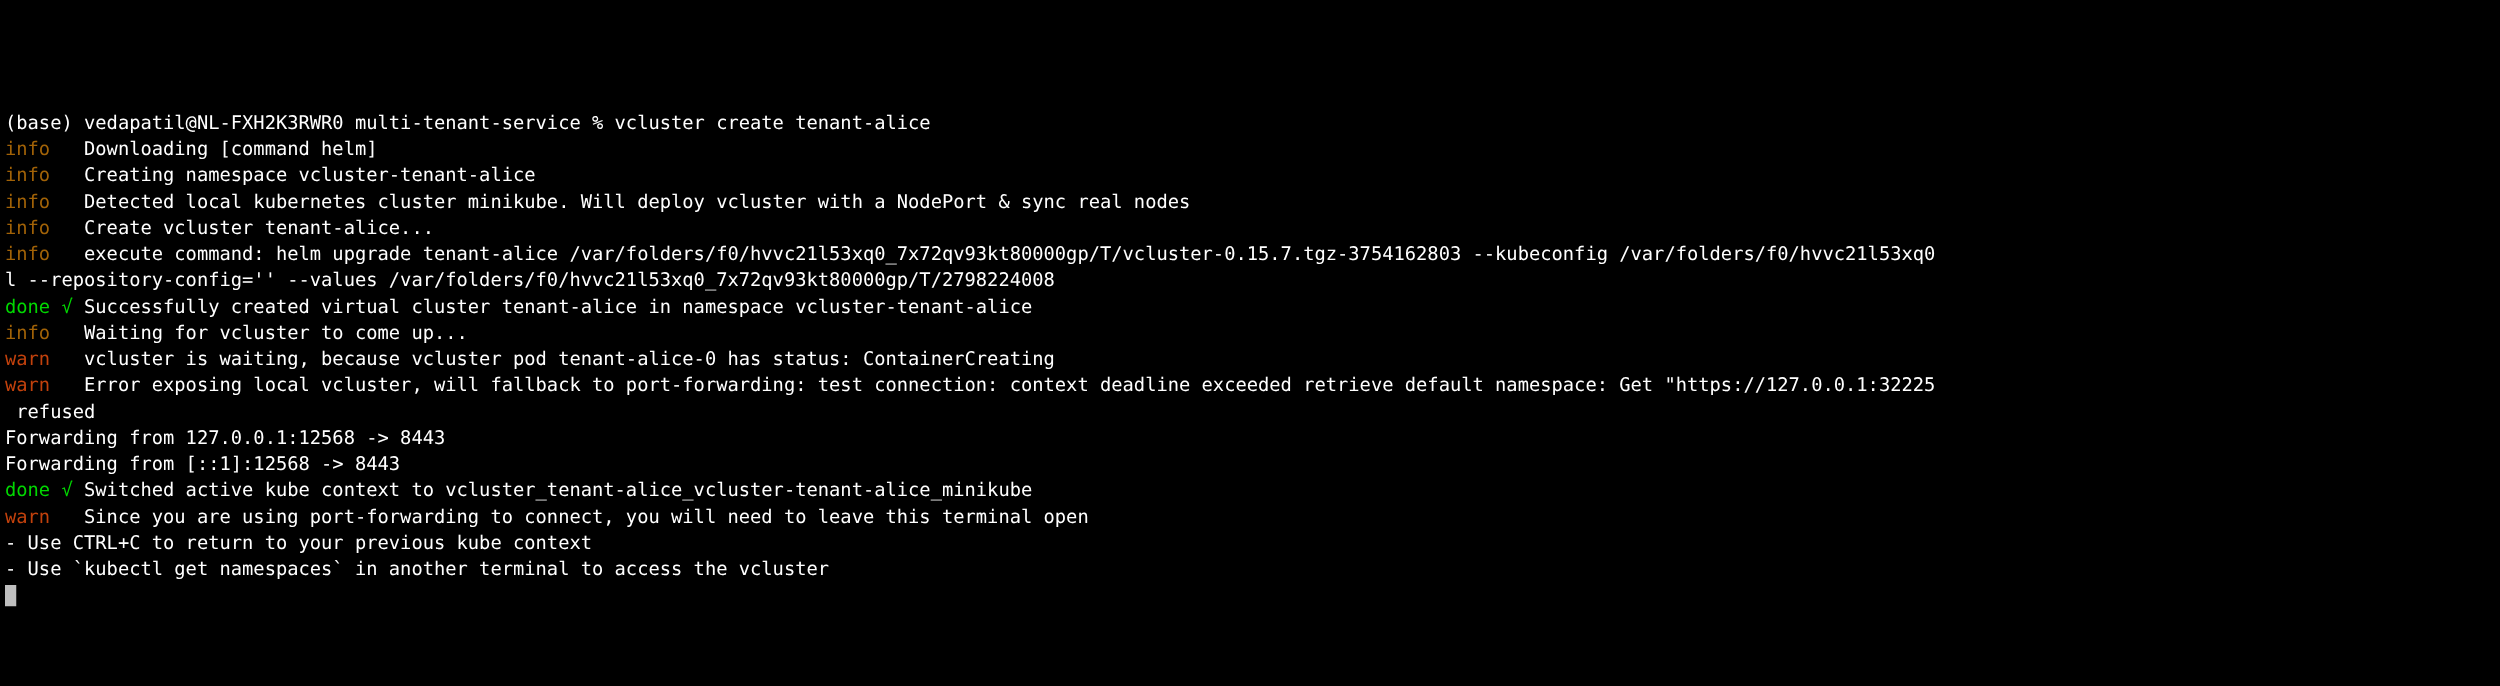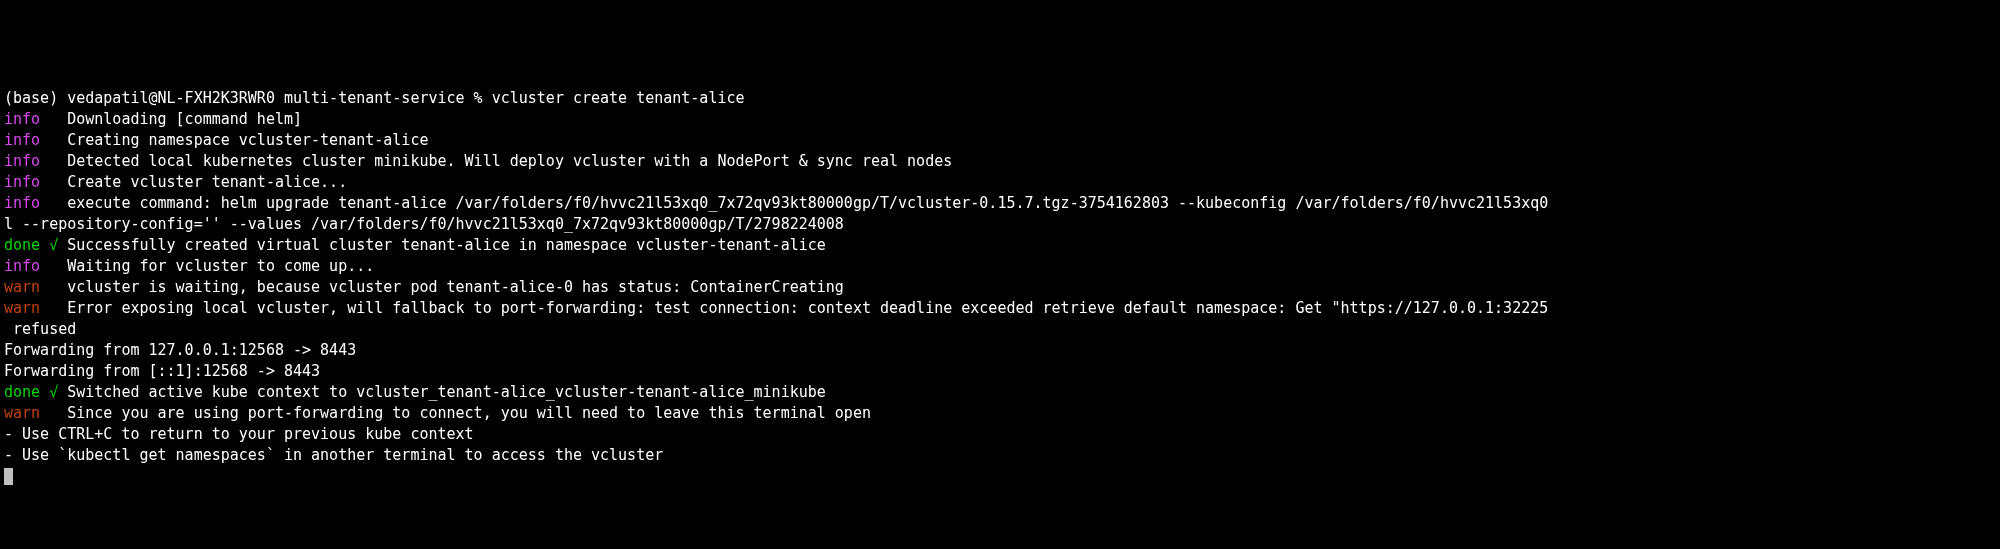--- a/index.html
+++ b/index.html
@@ -13,21 +13,21 @@
     white-space: pre;
     overflow: hidden;
     width: 2000px;
     height: 549px;
     box-sizing: border-box;
   }
   .line {
     display: block;
   }
   .info {
-    color: #d946ef;
+    color: #a16207;
   }
   .done {
     color: #00d700;
     margin-top: 37px;
   }
   .warn {
     color: #c2410c;
   }
   .check {
     color: #00d700;

